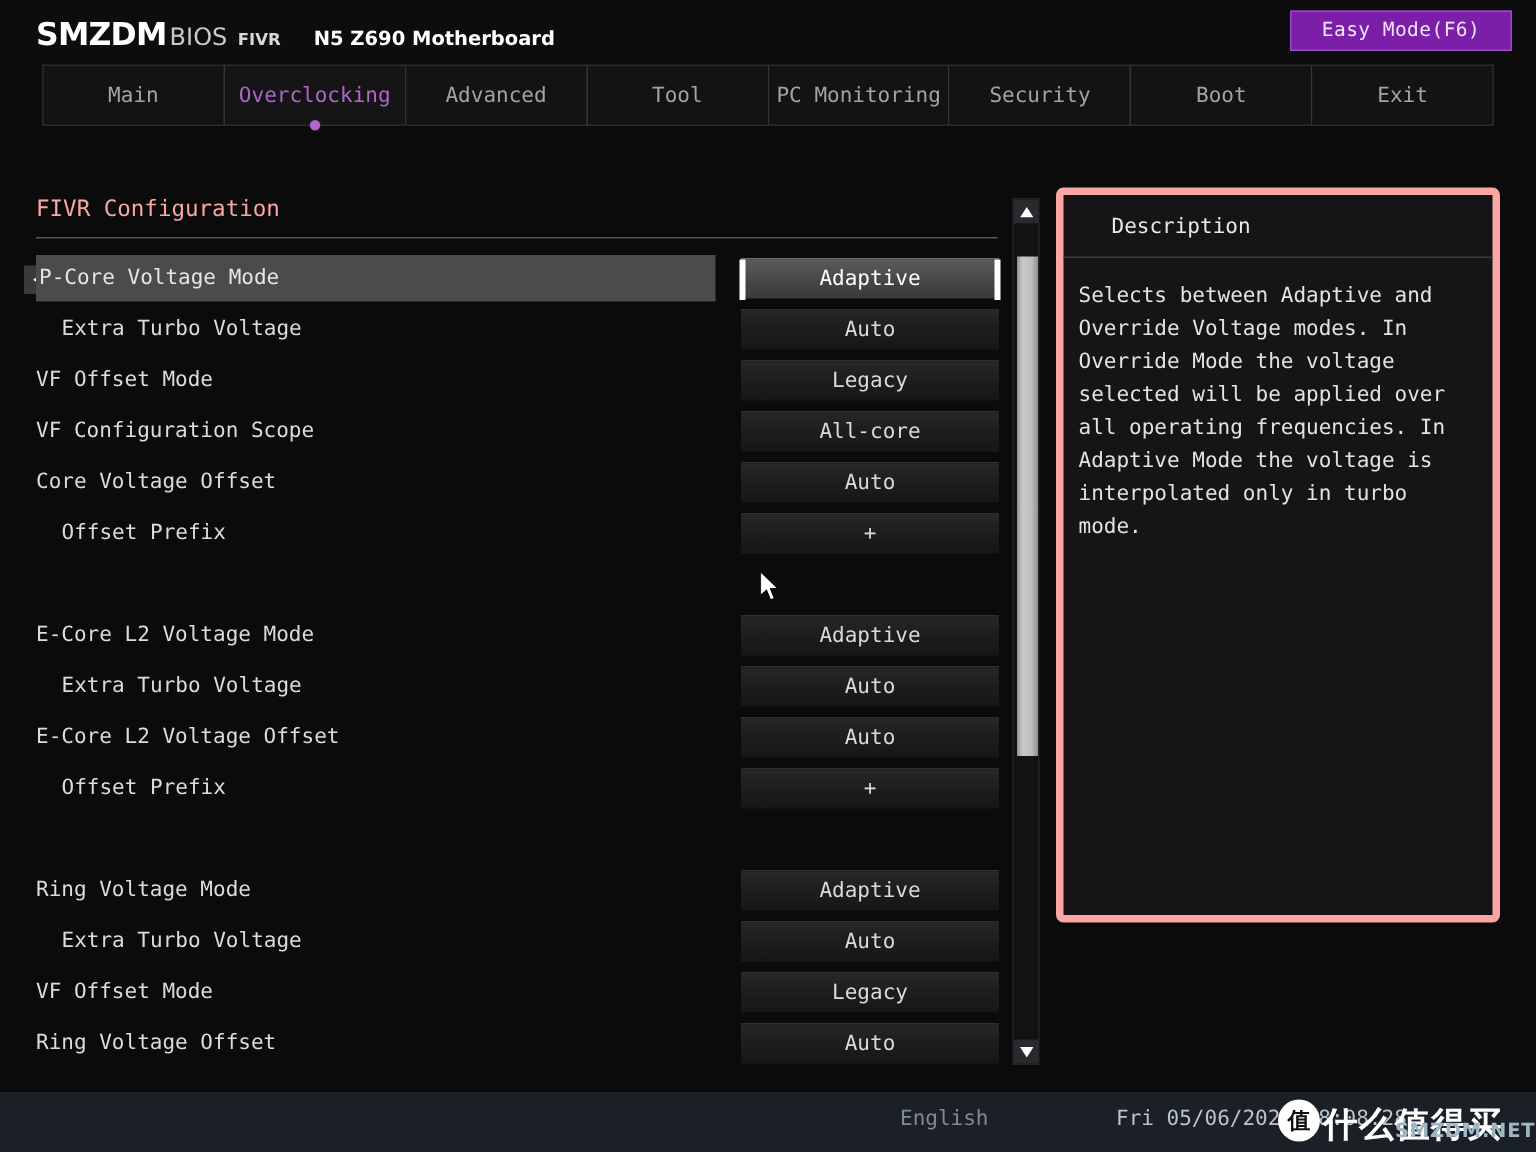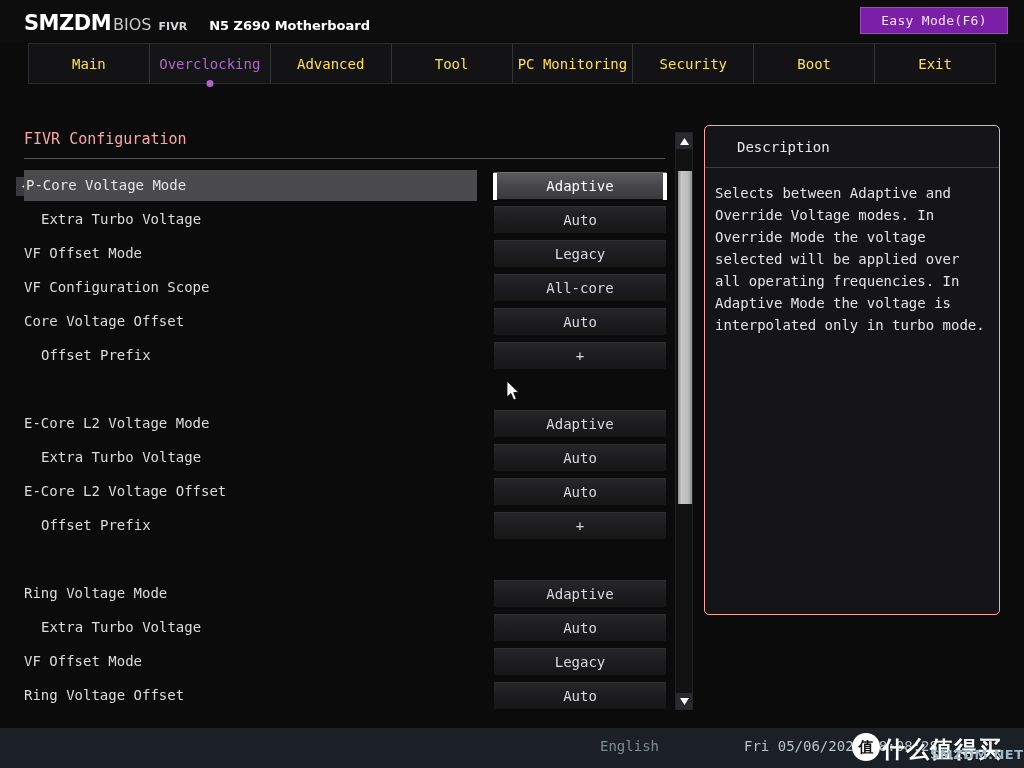--- a/index.html
+++ b/index.html
@@ -23,21 +23,21 @@
     position: absolute; right: 16px; top: 7px; width: 148px; height: 27px;
     background: #7b1fa9; border: 1px solid #9d4bc4;
     color: #f2e3fa; font-size: 13px; line-height: 25px; text-align: center;
     letter-spacing: 0.3px;
   }
 
   
   .tabbar { position: absolute; left: 28px; top: 43px; width: 968px; height: 41px; display: flex; }
   .tab {
     flex: 1 1 0; height: 41px; line-height: 41px; text-align: center;
-    font-size: 14px; color: #fde047; background: #131315;
+    font-size: 14px; color: #a3a3a3; background: #131315;
     border-right: 1px solid #343438; border-top: 1px solid #2a2a2e; border-bottom: 1px solid #2a2a2e;
     position: relative;
   }
   .tab:first-child { border-left: 1px solid #2a2a2e; }
   .tab:last-child { border-right: 1px solid #2a2a2e; }
   .tab.active { color: #b065c9; background: #151517; }
   .tab.active .tabdot {
     position: absolute; left: 50%; bottom: -4px; transform: translateX(-50%);
     width: 7px; height: 7px; border-radius: 50%; background: #b065c9;
   }
@@ -89,21 +89,21 @@
   .scrollbar { position: absolute; left: 675px; top: 12px; width: 18px; height: 578px; background: #0f0f10; border: 1px solid #242427; }
   .sb-arrow { position: absolute; left: 0; width: 16px; height: 16px; background: #2a2a2e; display: flex; align-items: center; justify-content: center; }
   .sb-up { top: 0; }
   .sb-down { bottom: 0; }
   .sb-track { position: absolute; left: 1px; top: 16px; width: 14px; bottom: 16px; background: #121213; }
   .sb-thumb { position: absolute; left: 1px; top: 22px; width: 14px; height: 333px; background: linear-gradient(90deg,#8d8d8d 0%, #c8c8c8 25%, #bdbdbd 70%, #909090 100%); }
 
   
   .descpanel {
     position: absolute; left: 704px; top: 5px; width: 296px; height: 490px;
-    background: #151518; border: 1px solid #fca5a5; border-radius: 5px;
+    background: #151518; border: 5px solid #fca5a5; border-radius: 5px;
   }
   .desc-head { height: 42px; line-height: 42px; padding-left: 32px; font-size: 14px; color: #e9e9ec; border-bottom: 1px solid #3b3b40; }
   .desc-body { padding: 14px 12px 0 10px; font-size: 14px; line-height: 22px; color: #e3e3e6; white-space: pre-wrap; }
 
   
   .footer { position: absolute; left: 0; top: 728px; width: 1024px; height: 40px; background: #1a2025; }
   .f-lang { position: absolute; left: 600px; top: 10px; font-size: 14px; color: #7f8b93; }
   .f-date { position: absolute; left: 744px; top: 10px; font-size: 14px; color: #b9c3ca; white-space: nowrap; }
 
   

